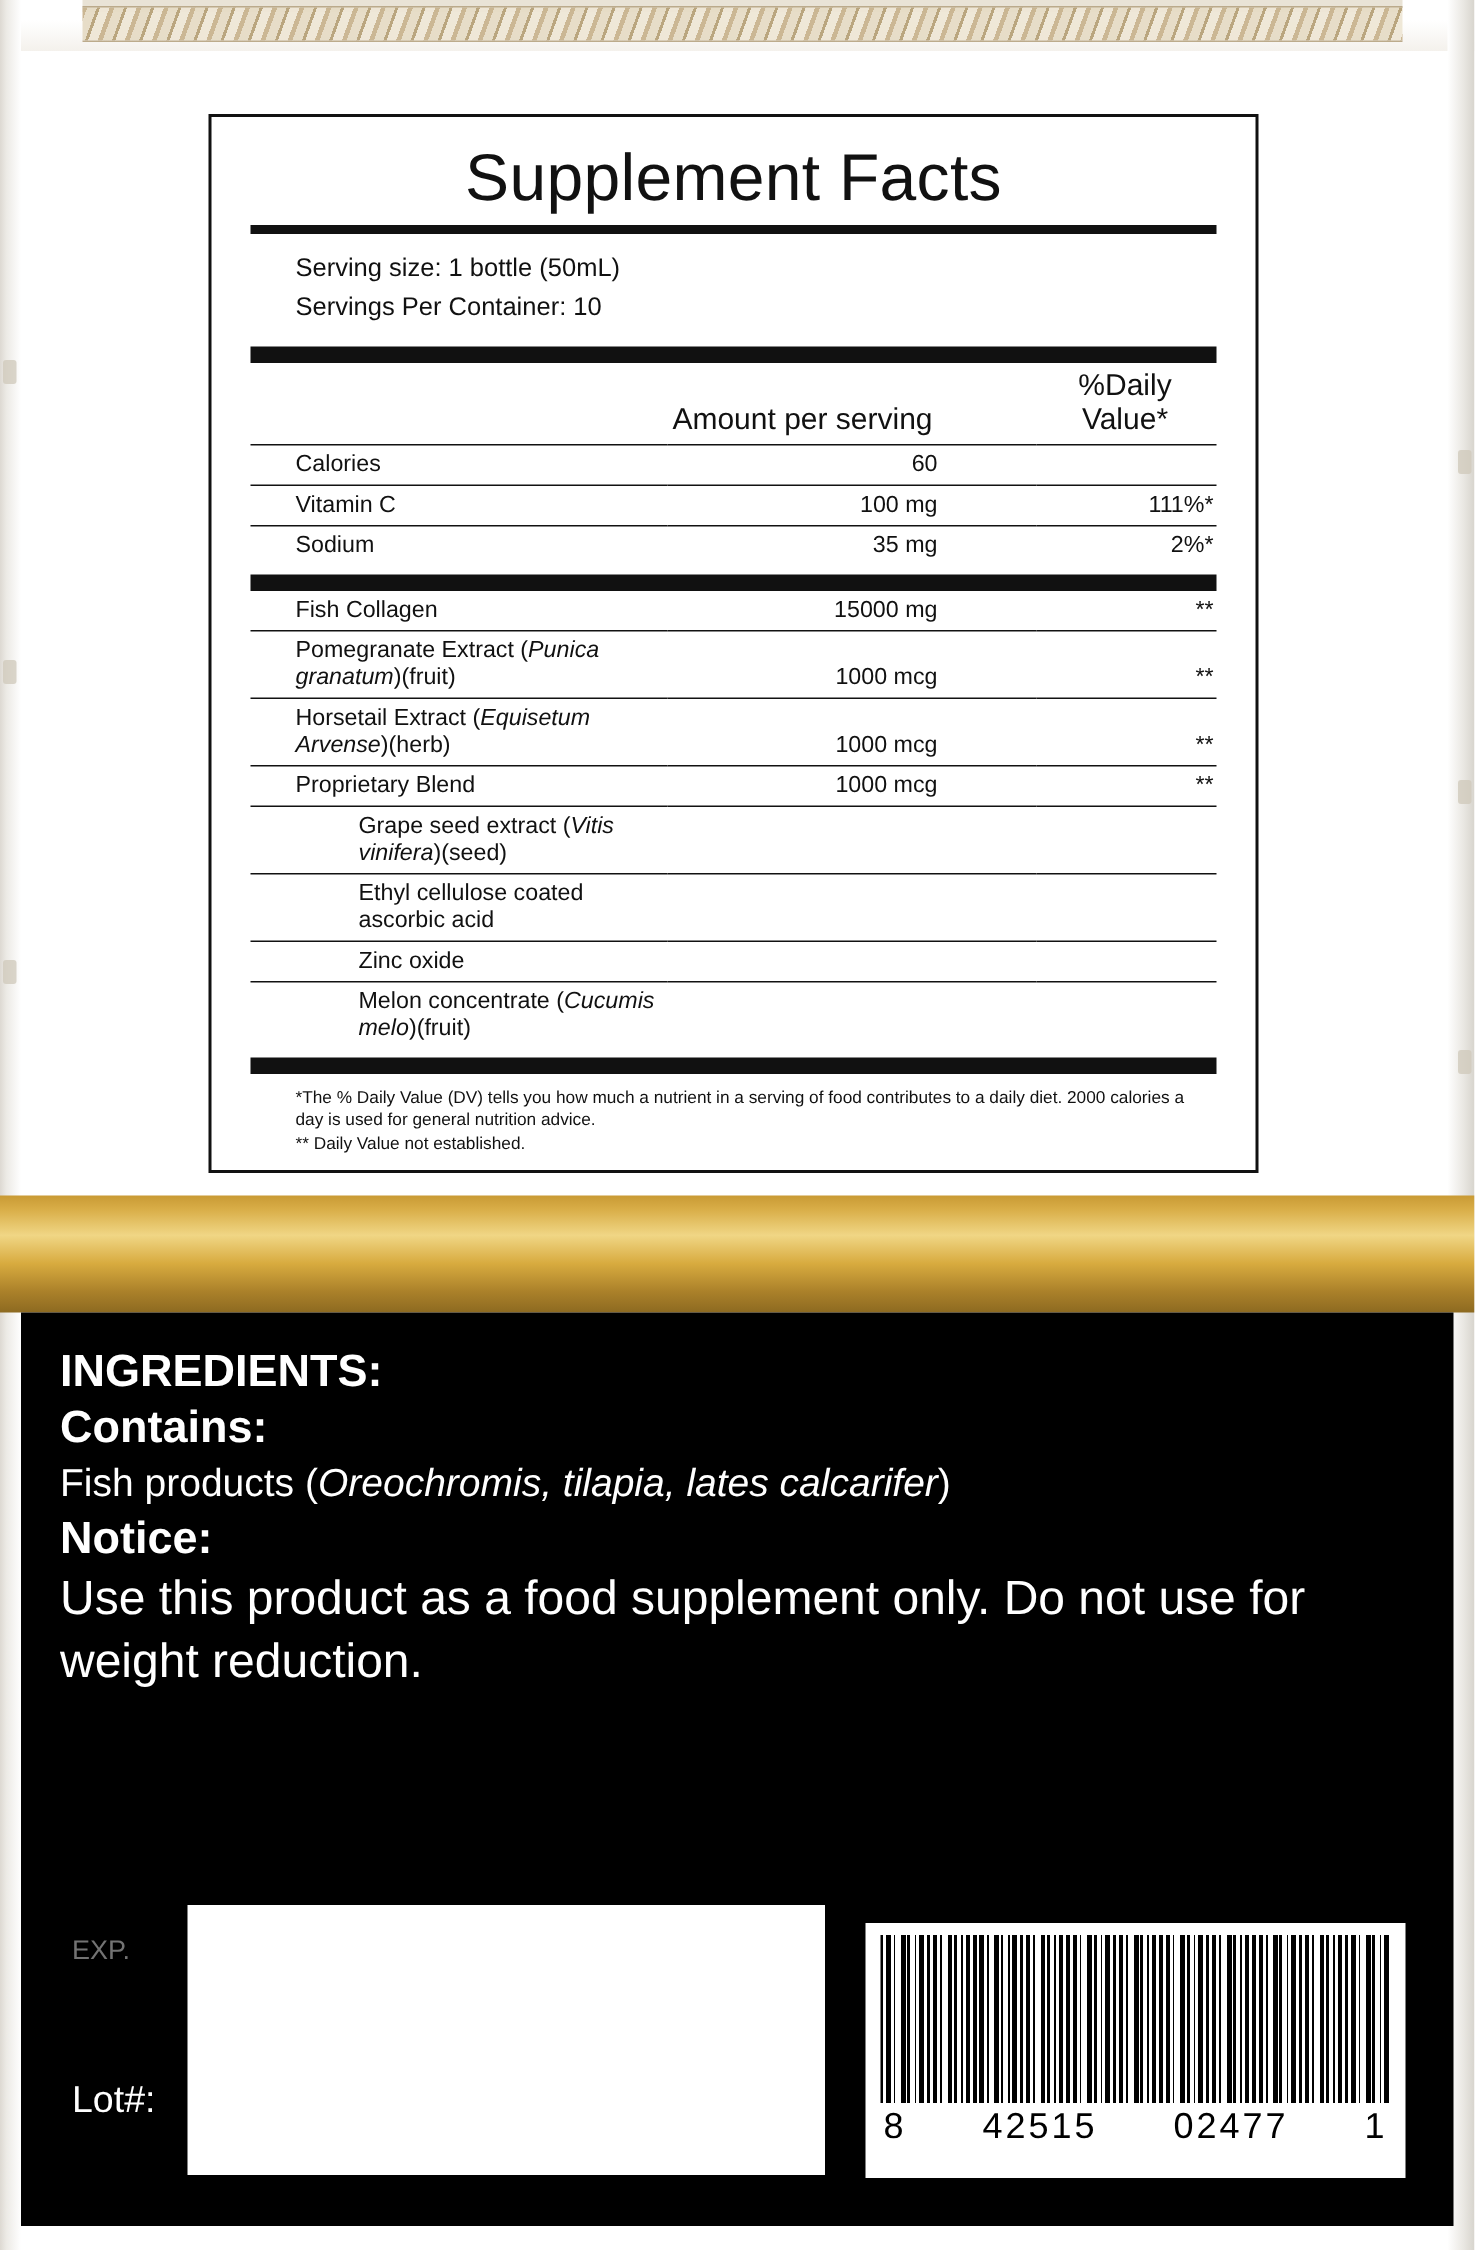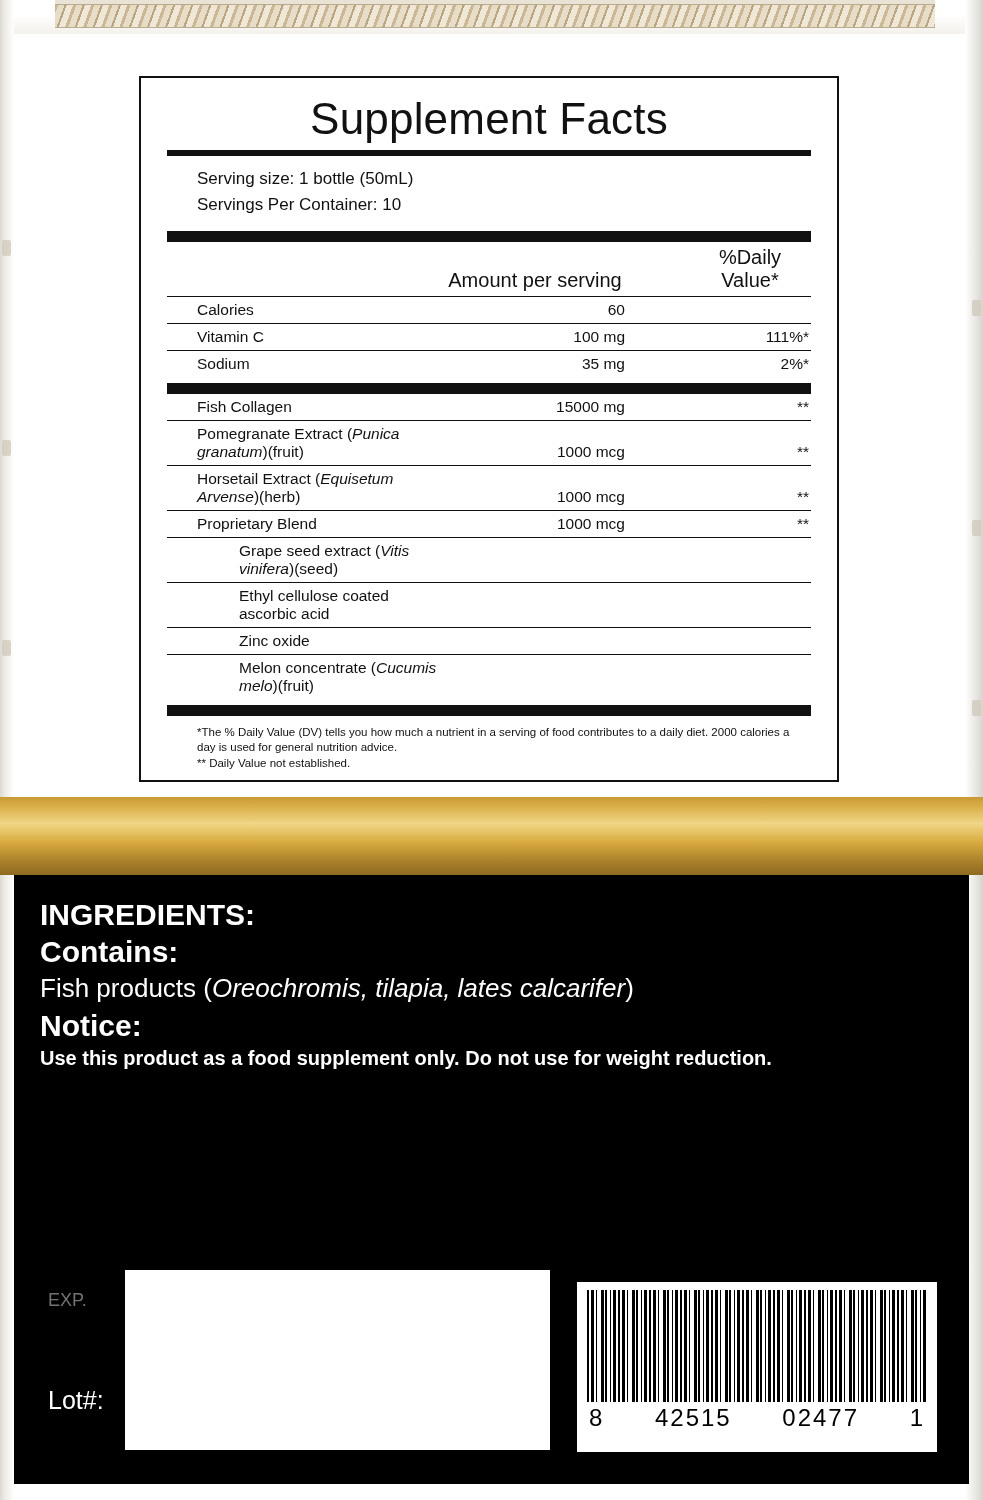--- a/index.html
+++ b/index.html
@@ -150,21 +150,21 @@
     line-height: 1.18;
     margin: 0 0 2px 0;
   }
   .blk-body {
     font-size: 26px;
     font-weight: 400;
     line-height: 1.3;
     margin: 0 0 2px 0;
   }
   .blk-body .ital { font-style: italic; }
-  .notice-line { font-size: 20px; line-height: 1.3; font-weight: bold; }
+  .notice-line { font-size: 32px; line-height: 1.3; }
 
   
   .bottom-row {
     position: absolute;
     left: 40px; top: 1268px;
     width: 905px; height: 190px;
   }
   .exp-label {
     position: absolute; left: 8px; top: 22px;
     color: #737373; font-size: 18px;

